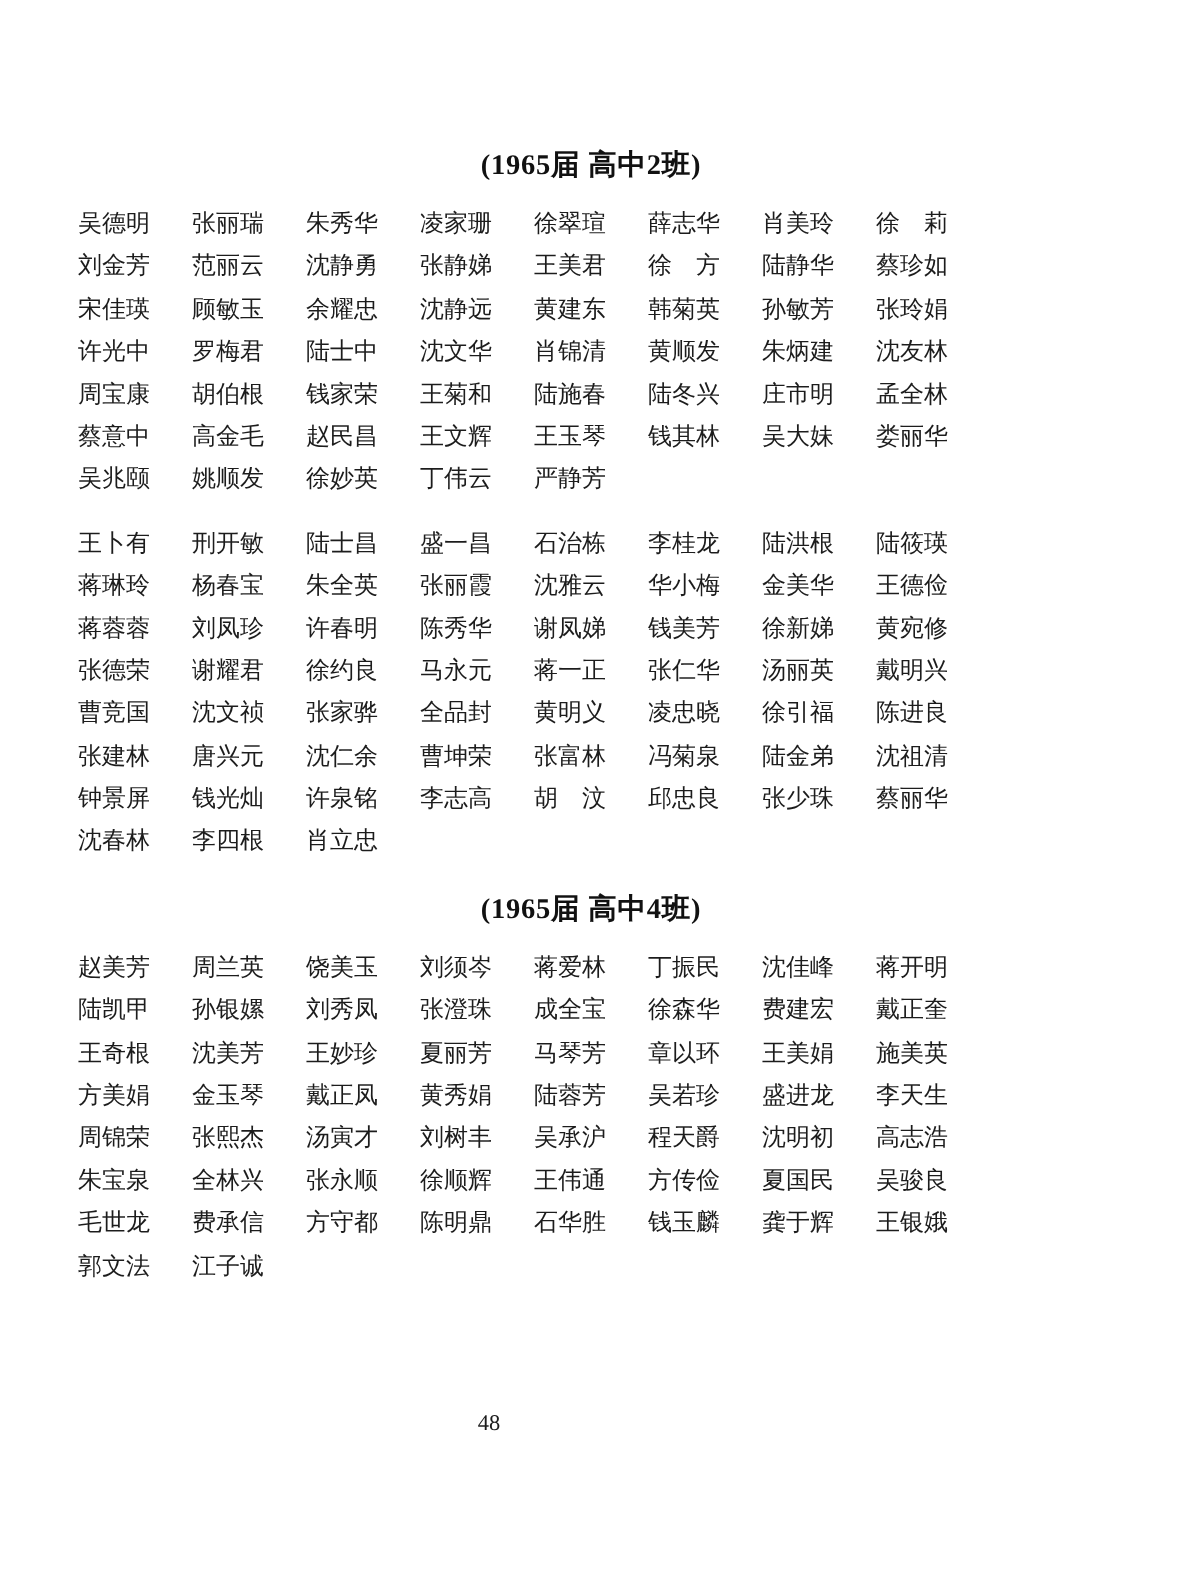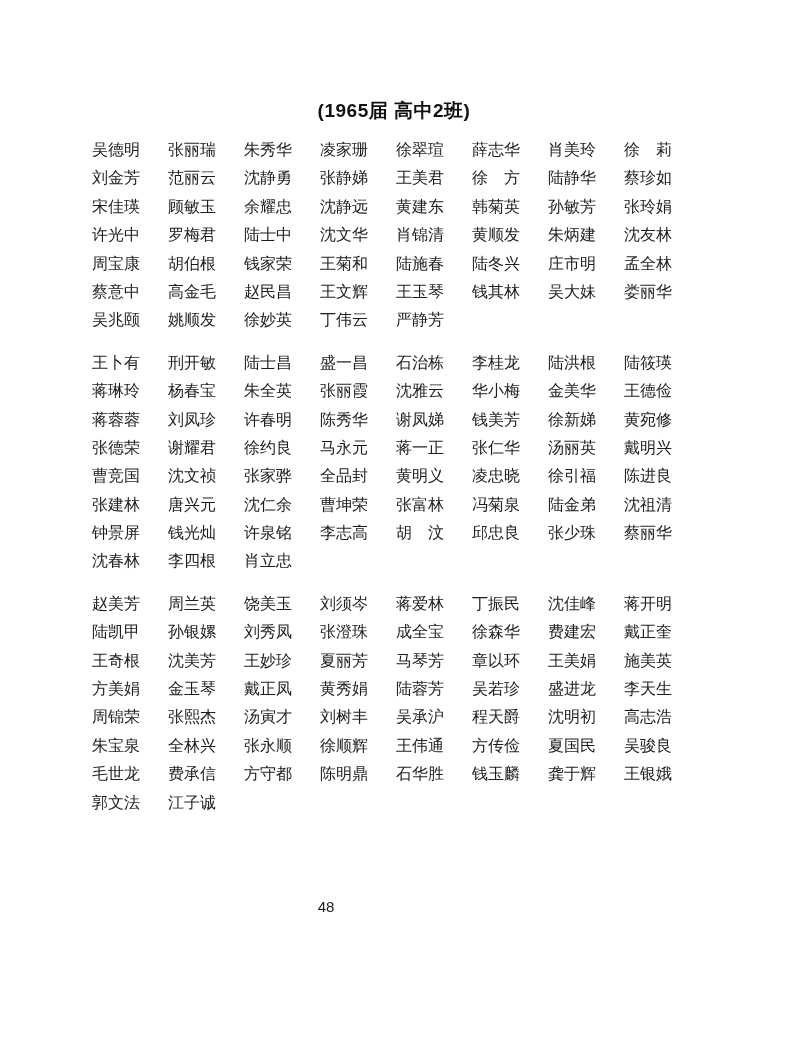--- a/index.html
+++ b/index.html
@@ -6,40 +6,40 @@
     margin: 0;
     padding: 0;
     background: #ffffff;
   }
   .page {
     position: relative;
     width: 788px;
     height: 1063px;
     background: #ffffff;
     overflow: hidden;
-    font-family: Liberation Sans, sans-serif;
+    font-family: Liberation Serif, serif;
     color: #1c1c1c;
   }
   .class-section .section-title {
     margin: 0;
     padding: 0;
     width: 788px;
     text-align: center;
     font-size: 19px;
     font-weight: bold;
     line-height: 22px;
     color: #111111;
     letter-spacing: 0.5px;
   }
   .class-section:nth-child(1) .section-title { margin-top: 100px; }
   .class-section:nth-child(2) .section-title { margin-top: 23px; }
   .class-section:nth-child(3) .section-title { margin-top: 20px; }
   .name-grid {
     margin-top: 14px;
-    margin-left: 92px;
+    margin-left: 52px;
     width: 608px;
     display: grid;
     grid-template-columns: repeat(8, 76px);
   }
   .name-grid .name {
     display: block;
     width: 48px;
     height: 28.4px;
     line-height: 28.4px;
     font-size: 16px;
@@ -179,20 +179,21 @@
           <span class="name">邱忠良</span>
           <span class="name">张少珠</span>
           <span class="name">蔡丽华</span>
           <span class="name">沈春林</span>
           <span class="name">李四根</span>
           <span class="name">肖立忠</span>
         </div>
   </section>
 
   <section class="class-section">
+    <h2 class="section-title">(1965届 高中4班)</h2>
     <div class="name-grid">
           <span class="name">赵美芳</span>
           <span class="name">周兰英</span>
           <span class="name">饶美玉</span>
           <span class="name">刘须岑</span>
           <span class="name">蒋爱林</span>
           <span class="name">丁振民</span>
           <span class="name">沈佳峰</span>
           <span class="name">蒋开明</span>
           <span class="name">陆凯甲</span>

